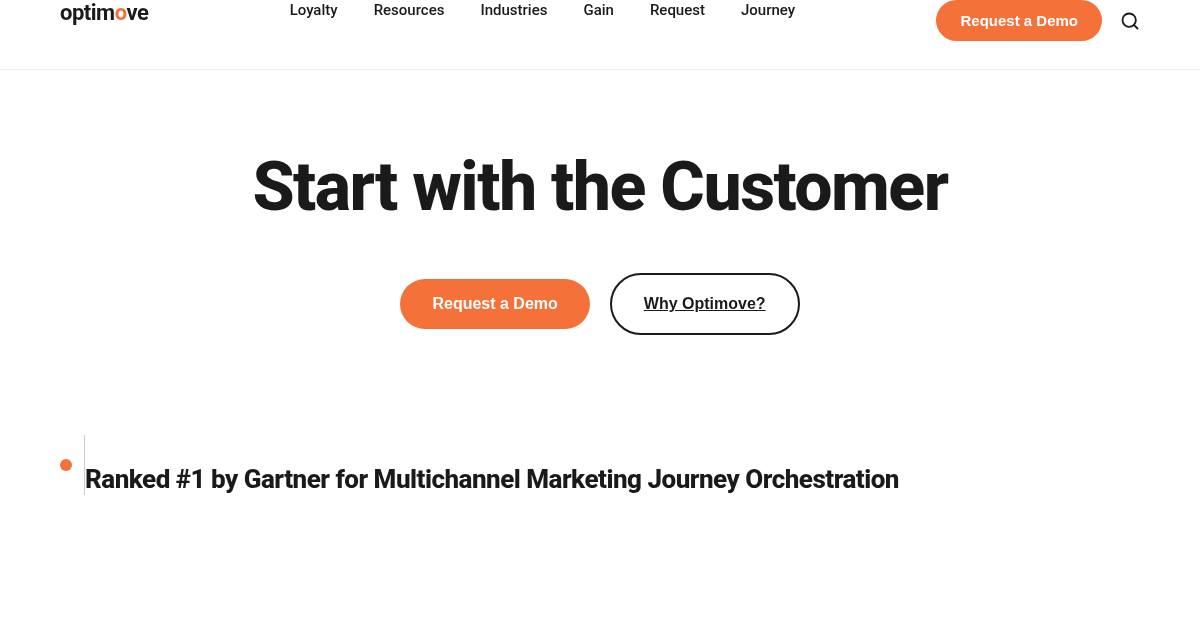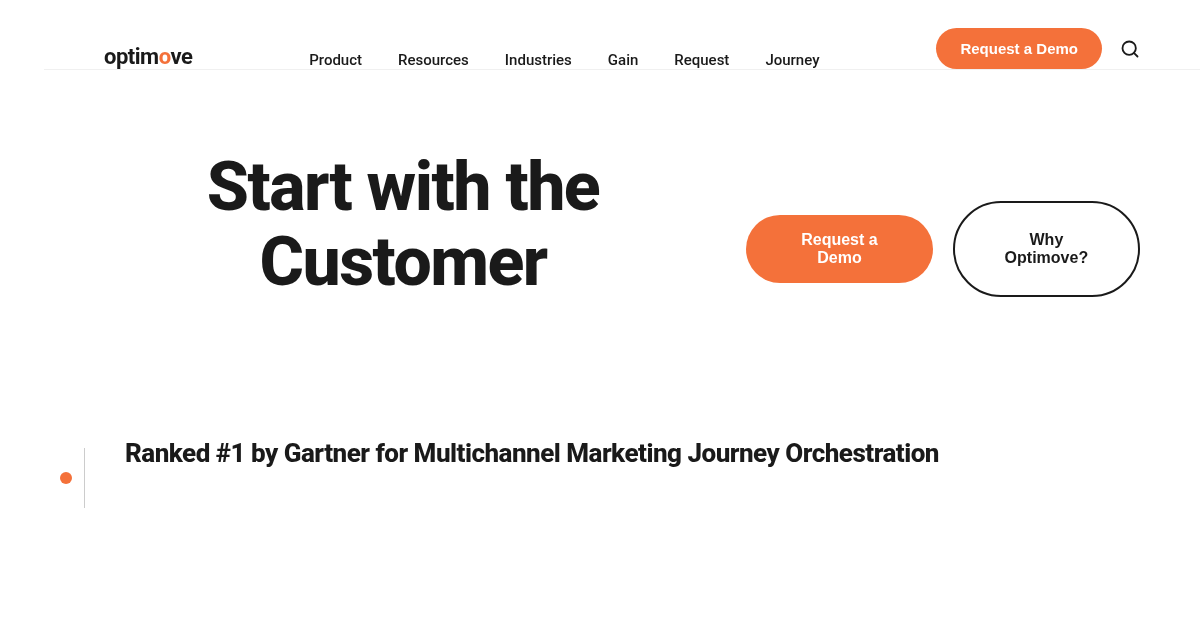--- a/index.html
+++ b/index.html
@@ -12,26 +12,25 @@
       font-family: -apple-system, BlinkMacSystemFont, 'Segoe UI', Roboto, Helvetica, Arial, sans-serif;
       background: #ffffff;
       width: 1200px;
       height: 630px;
       overflow: hidden;
     }
 
     
     nav {
       display: flex;
-      align-items: flex-end;
+      align-items: flex-start;
       justify-content: space-between;
       padding: 0 60px;
       height: 70px;
       border-bottom: 1px solid #f0f0f0;
-      margin-left: 44px;
     }
 
     .nav-logo {
       font-size: 22px;
       font-weight: 700;
       color: #1a1a1a;
       letter-spacing: -0.5px;
     }
 
     .nav-logo span {
@@ -71,21 +70,21 @@
 
     .search-icon-wrap {
       cursor: pointer;
       display: flex;
       align-items: center;
     }
 
     
     .hero {
       display: flex;
-      flex-direction: row;
+      flex-direction: column;
       align-items: center;
       justify-content: center;
       padding: 80px 60px 60px;
       text-align: center;
     }
 
     .hero-title {
       font-size: 68px;
       font-weight: 800;
       color: #1a1a1a;
@@ -110,32 +109,32 @@
       font-size: 16px;
       font-weight: 600;
       cursor: pointer;
     }
 
     .btn-why {
       background: transparent;
       color: #1a1a1a;
       border: 2px solid #1a1a1a;
       border-radius: 50px;
-      padding: 28px 32px;
+      padding: 20px 32px;
       font-size: 16px;
       font-weight: 600;
       cursor: pointer;
+      text-decoration: underline;
     }
 
     
     .bottom-section {
       display: flex;
-      align-items: flex-start;
+      align-items: flex-end;
       padding: 30px 60px 0;
-      gap: 40px;
     }
 
     .bottom-left {
       display: flex;
       align-items: center;
       gap: 12px;
       flex-shrink: 0;
       padding-top: 10px;
     }
 
@@ -164,21 +163,21 @@
   </style>
 </head>
 <body>
 
 <nav>
   <div class="nav-logo">
     optim<span>o</span>ve
   </div>
 
   <ul class="nav-links">
-    <li><a href="#">Product</a></li>
+    <li><a href="#">Loyalty</a></li>
     <li><a href="#">Resources</a></li>
     <li><a href="#">Industries</a></li>
     <li><a href="#">Gain</a></li>
     <li><a href="#">Request</a></li>
     <li><a href="#">Journey</a></li>
   </ul>
 
   <div class="nav-right">
     <button class="btn-demo-nav">Request a Demo</button>
     <div class="search-icon-wrap">

